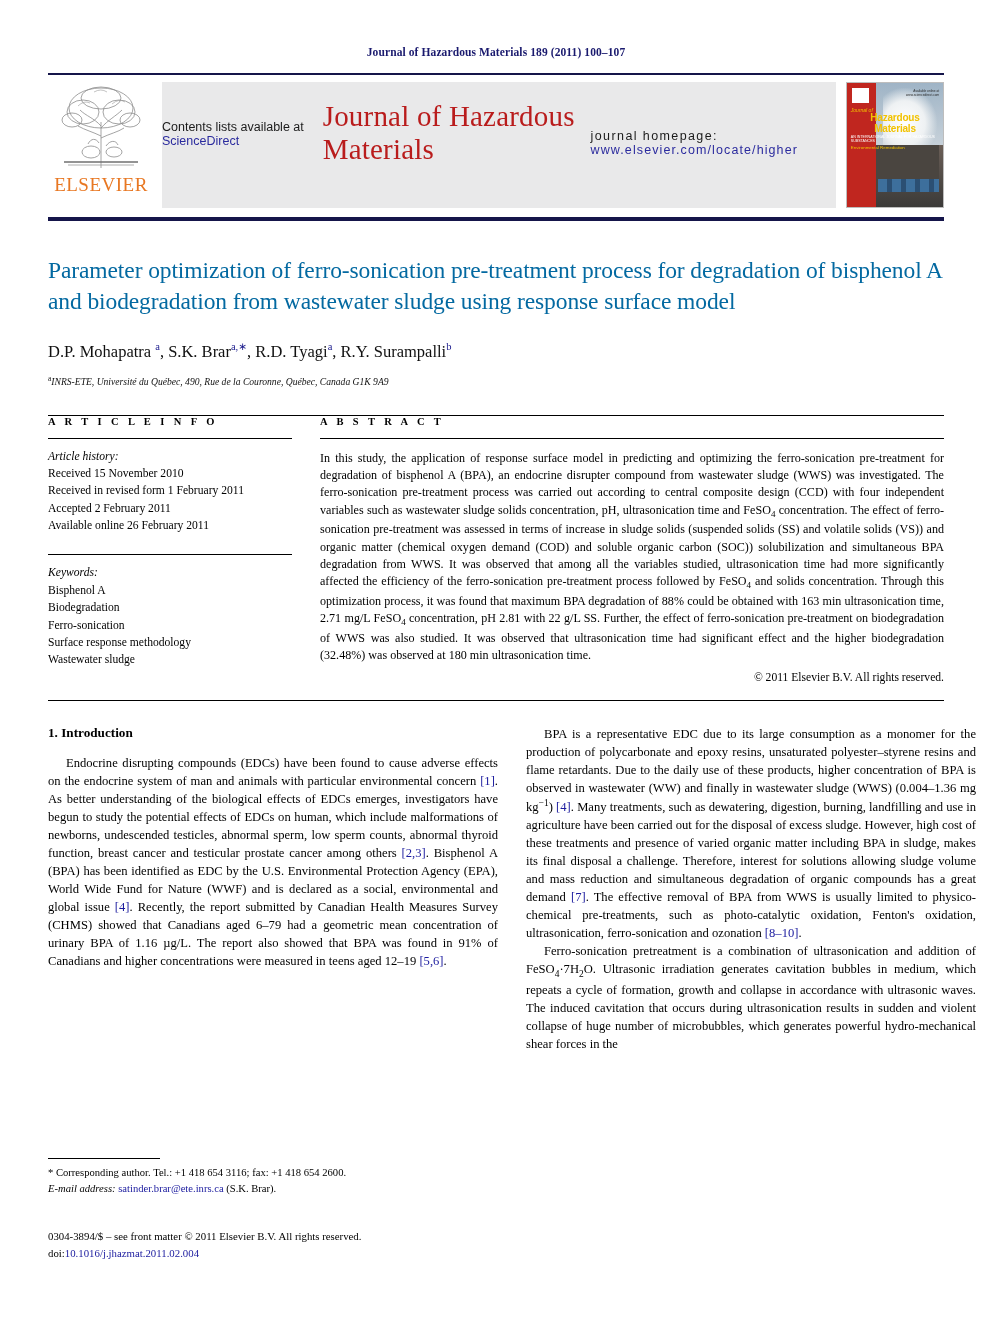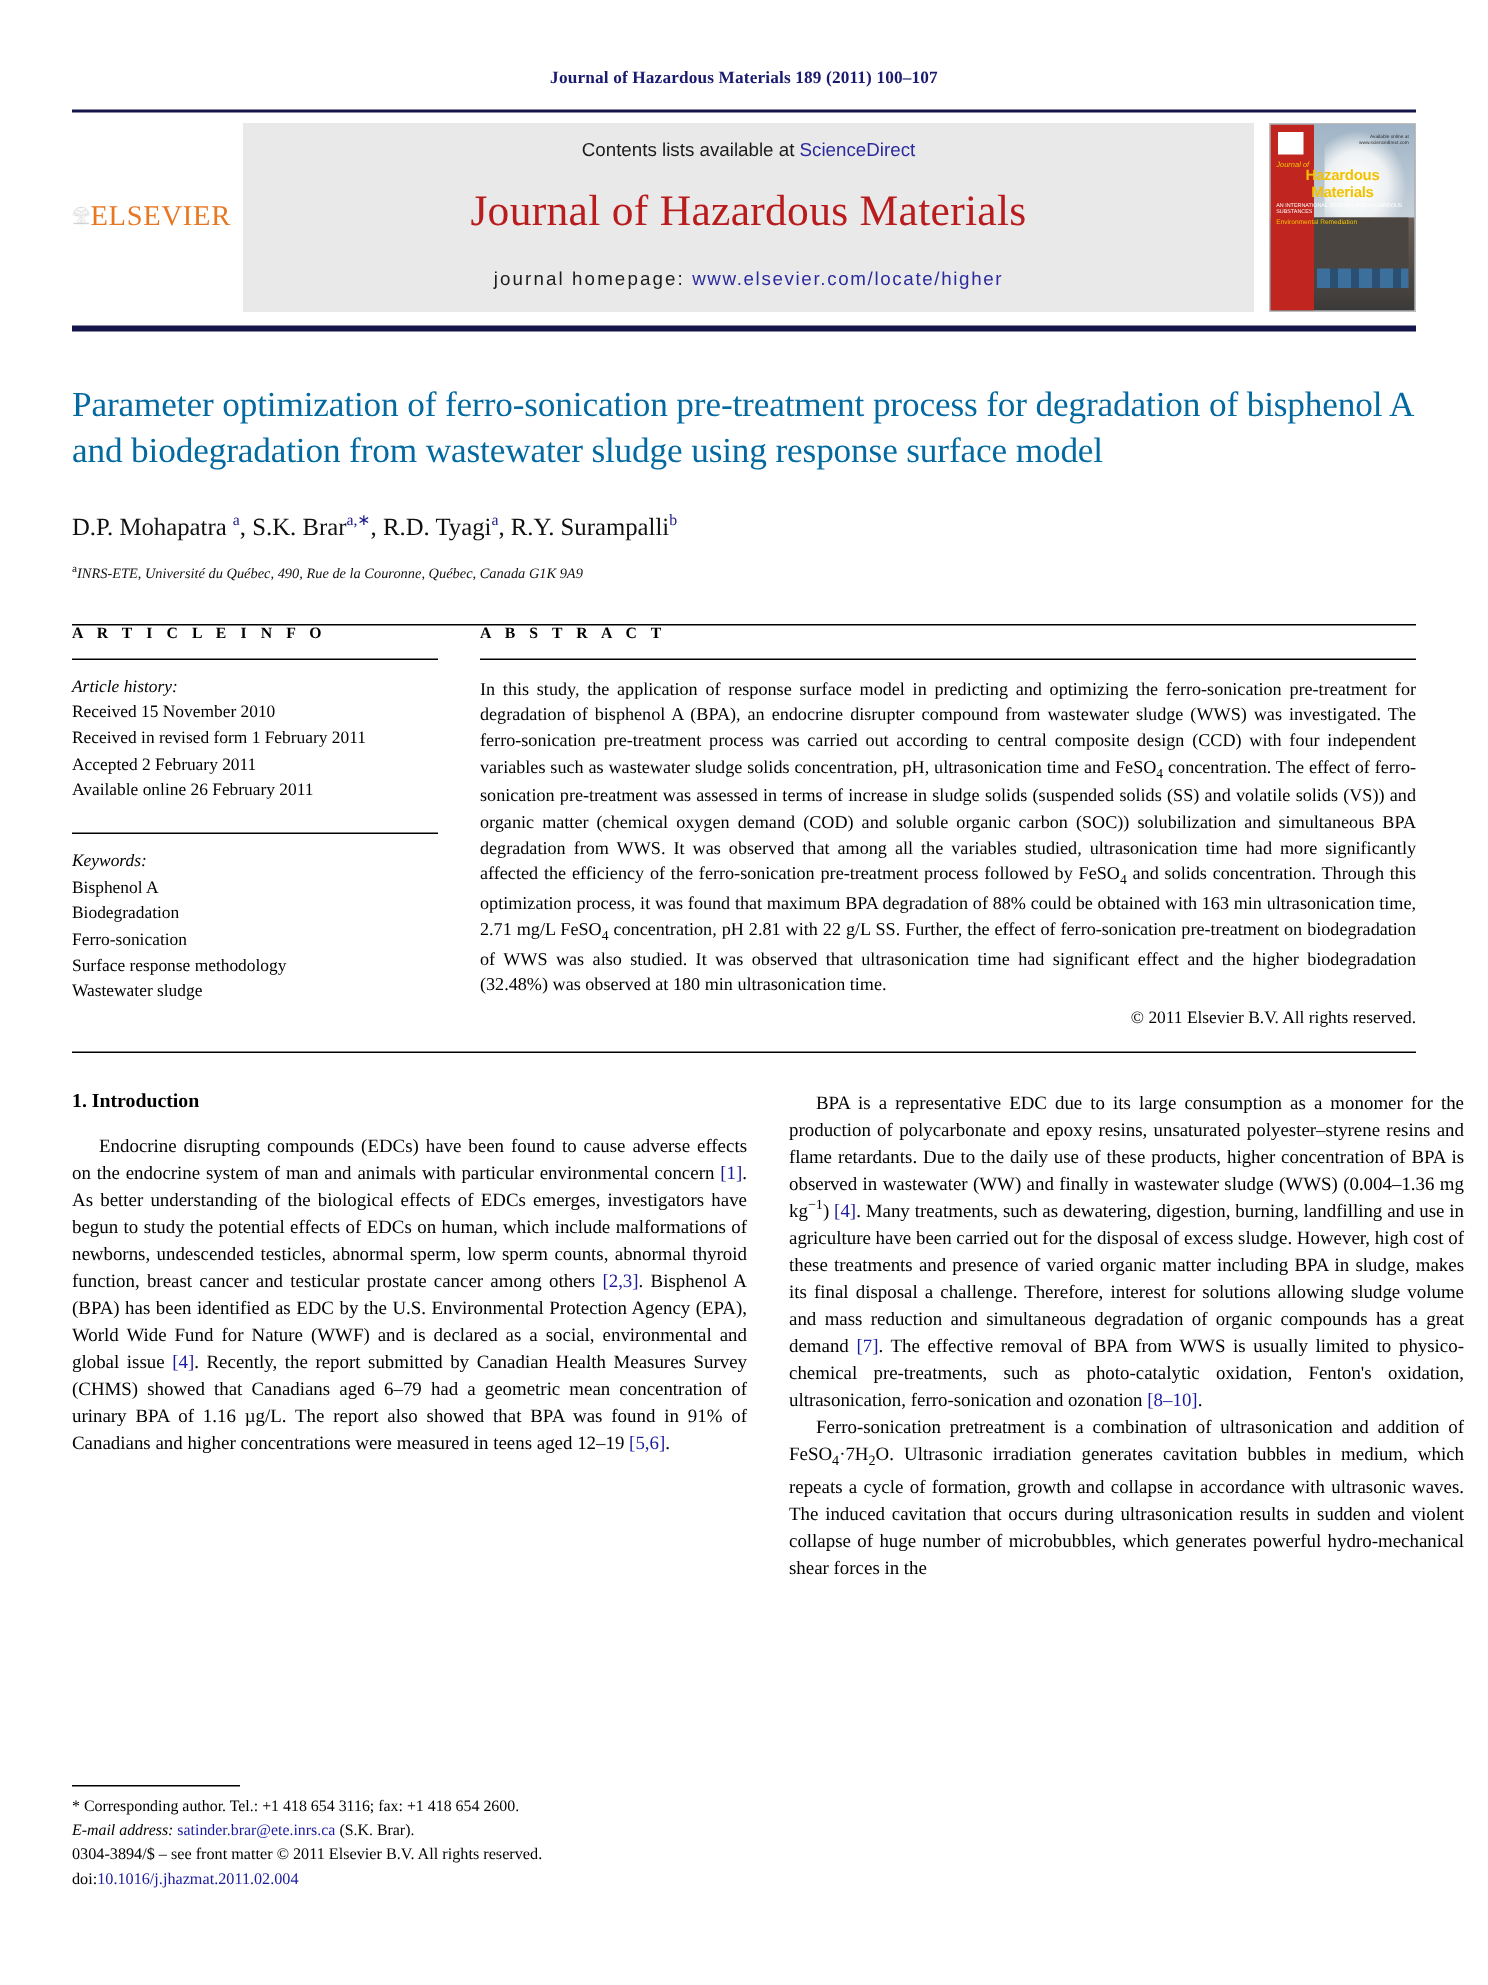--- a/index.html
+++ b/index.html
@@ -43,42 +43,42 @@
   .masthead-inner {
     display: flex;
     align-items: stretch;
     height: 126px;
     margin-top: 7px;
   }
   .elsevier-logo {
     width: 106px;
     flex: 0 0 106px;
     display: flex;
+    flex-direction: column;
     align-items: center;
-    justify-content: flex-end;
     padding-bottom: 2px;
   }
   .elsevier-tree {
     width: 86px;
     height: 92px;
   }
   .elsevier-word {
     font-family: "Liberation Serif", serif;
     font-size: 19px;
     letter-spacing: 0.5px;
     color: #e87722;
     line-height: 1;
     margin-top: 1px;
   }
   .journal-box {
     flex: 1 1 auto;
     background: #e9e9ea;
     margin: 0 10px 0 8px;
     display: flex;
-    flex-direction: column;
+    flex-direction: row;
     align-items: center;
     justify-content: center;
     padding: 6px 0 10px 0;
   }
   .contents-line {
     font-family: "Liberation Sans", sans-serif;
     font-size: 12.5px;
     color: #1b1b1b;
     margin-bottom: 18px;
   }
@@ -267,21 +267,21 @@
     color: #000000;
   }
   .para + .para { margin-top: 0; }
   .ref { color: #1a1a9e; }
   sub, sup { font-size: 75%; }
 
   
   .footnote-wrap {
     position: absolute;
     left: 48px;
-    top: 1190px;
+    top: 1158px;
     width: 450px;
   }
   .fn-rule {
     width: 112px;
     border-top: 1px solid #000000;
     margin-bottom: 6px;
   }
   .footnote {
     font-family: "Liberation Serif", serif;
     font-size: 10.6px;

